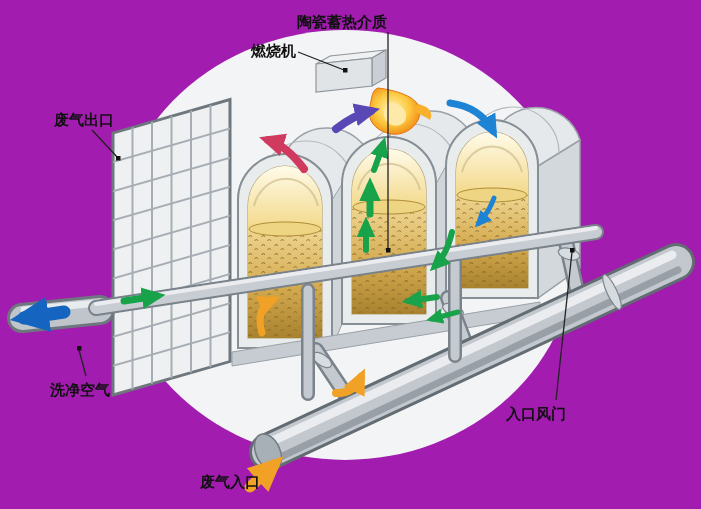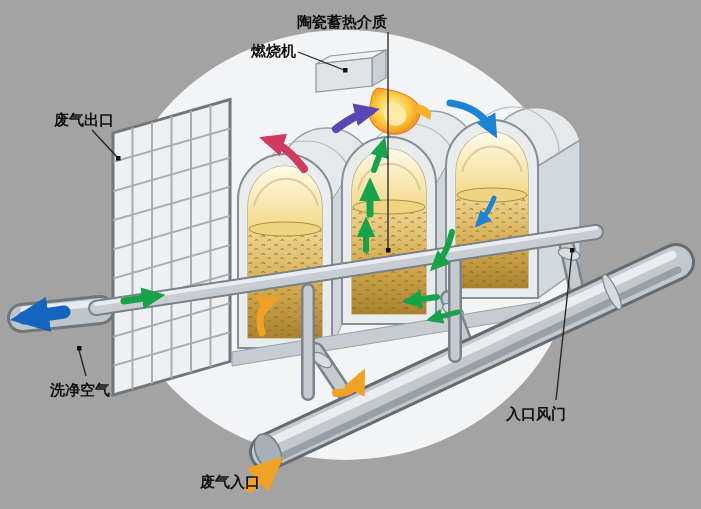--- a/index.html
+++ b/index.html
@@ -1,16 +1,16 @@
 <!DOCTYPE html>
 <html><head>
 <meta charset="utf-8">
 <style>
   html,body{margin:0;padding:0;background:#ffffff;}
-  .canvas{position:relative;width:701px;height:509px;background:#a3a3a3;overflow:hidden;
+  .canvas{position:relative;width:701px;height:509px;background:#a21caf;overflow:hidden;
           font-family:"Liberation Sans",sans-serif;}
   svg{display:block;}
   text.lbl{font:700 15px "Liberation Sans",sans-serif;fill:#101010;}
 </style>
 </head>
 <body>
 
 <div class="canvas">
 <svg width="701" height="509" viewBox="0 0 701 509">
   <defs>

